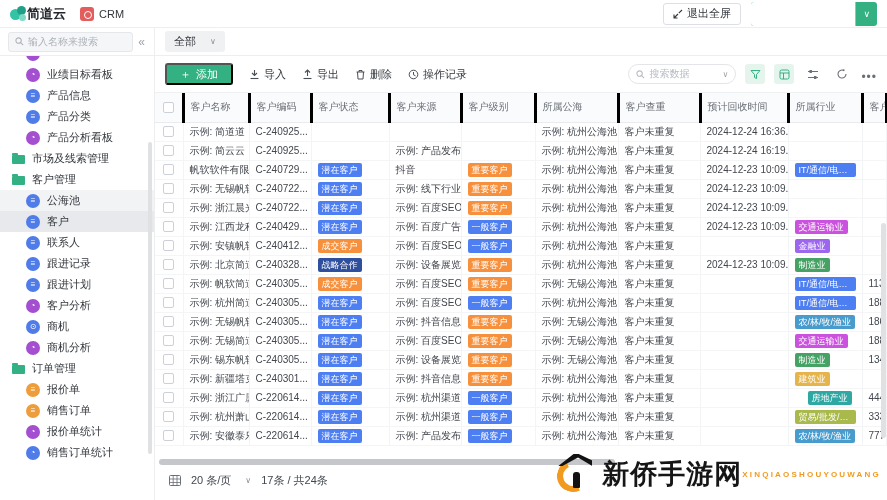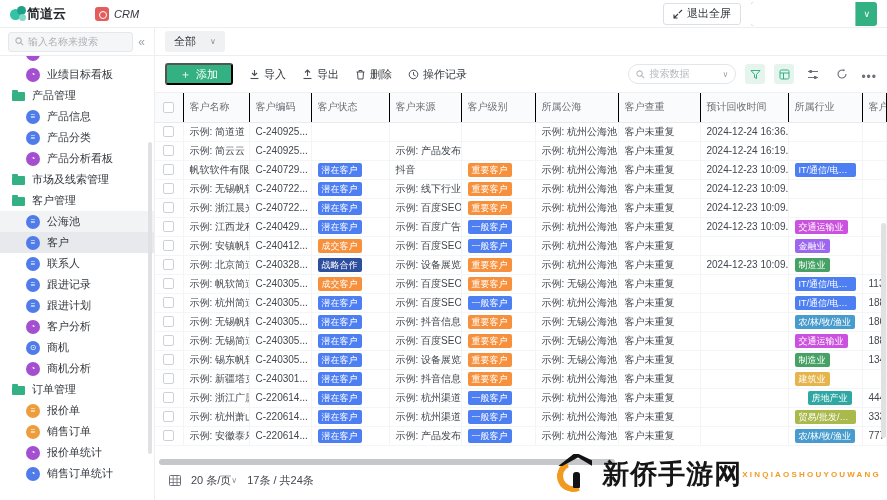--- a/index.html
+++ b/index.html
@@ -8,21 +8,21 @@
   .app { width:887px; height:500px; display:flex; flex-direction:column; position:relative; overflow:hidden; }
 
   
   .topbar { height:28px; flex:0 0 28px; display:flex; align-items:center; padding:0 10px; border-bottom:1px solid #EDEEF0; background:#fff; }
   .logo-mark { width:17px; height:15px; position:relative; }
   .logo-mark i { position:absolute; border-radius:50%; }
   .logo-mark .c1 { width:11px; height:11px; background:#35C3A5; left:0; top:3px; }
   .logo-mark .c2 { width:9px; height:9px; background:#1FA188; left:7px; top:0; }
   .logo-mark .c3 { width:7px; height:7px; background:#7FD9C4; left:9px; top:8px; }
   .brand-name { font-size:13px; font-weight:bold; color:#22262B; margin-left:0; }
-  .crm-chip { display:flex; align-items:center; margin-left:29px;font-style:italic; }
+  .crm-chip { display:flex; align-items:center; margin-left:14px; }
   .crm-ic { width:14px; height:14px; background:#E35D5D; border-radius:3px; position:relative; }
   .crm-ic::after { content:''; position:absolute; left:4px; top:4px; width:6px; height:6px; border:1.5px solid #fff; border-radius:50%; }
   .crm-label { font-size:11px; color:#33373C; margin-left:5px; }
   .topbar-right { margin-left:auto; display:flex; align-items:center; gap:10px;padding-left:27px; }
   .btn-exit { height:22px; display:flex; align-items:center; gap:4px; border:1px solid #DCDFE6; border-radius:3px; padding:0 9px; font-size:11px; color:#33373C; background:#fff; cursor:pointer; }
   .btn-install { height:24px; display:flex; align-items:stretch; background:#34B182; border-radius:3px; color:#fff; font-size:11px; overflow:hidden; cursor:pointer; }
   .btn-install .main { display:flex; align-items:center; padding:0 10px; }
   .btn-install .caret { display:flex; align-items:center; padding:0 7px; border-left:1px solid rgba(255,255,255,.4); font-size:9px; }
 
   
@@ -62,21 +62,21 @@
   .toolbar-right { margin-left:auto; display:flex; align-items:flex-end; gap:9px; }
   .grid-search { width:108px; height:20px; display:flex; align-items:center; gap:4px; border:1px solid #E3E5E8; border-radius:10px; padding:0 7px; font-size:10px; color:#B6BBC1; }
   .grid-search .ph { flex:1; white-space:nowrap; overflow:hidden; }
   .icon-chip { width:20px; height:20px; display:flex; align-items:center; justify-content:center; border-radius:3px; cursor:pointer; }
   .icon-chip.green { background:#E6F4EE; }
   .more-dots { color:#6B7077; font-size:12px; letter-spacing:1px; cursor:pointer; }
 
   
   .table-area { flex:1; min-height:0; position:relative; overflow:hidden; border-top:1px solid #EFF0F2; }
   table.grid { width:731px; table-layout:fixed; border-collapse:collapse; }
-  .grid th { height:29px; background:#FAFBFC; font-weight:normal; font-size:10px; color:#6B7077; text-align:left; padding:0 6px; border-bottom:1px solid #E9EBEE; border-right:1px solid #000000; white-space:nowrap; overflow:hidden; }
+  .grid th { height:29px; background:#FAFBFC; font-weight:normal; font-size:10px; color:#6B7077; text-align:left; padding:0 6px; border-bottom:1px solid #E9EBEE; border-right:3px solid #000000; white-space:nowrap; overflow:hidden; }
   .grid td { height:19px; font-size:10px; color:#42474E; padding:0 6px; border-bottom:1px solid #F4F5F6; border-right:1px solid #F3F4F6; white-space:nowrap; overflow:hidden; }
   .grid .col-check { text-align:center; padding:0; }
   .checkbox { display:inline-block; width:11px; height:11px; border:1px solid #CDD0D6; border-radius:2px; background:#fff; vertical-align:middle; cursor:pointer; }
   .badge { display:inline-block; padding:0 4px; height:14px; line-height:14px; border-radius:2px; color:#fff; font-size:9px; max-width:100%; overflow:hidden; text-overflow:ellipsis; vertical-align:middle; }
   .badge.blue { background:#4D7EF2; }
   .badge.orange { background:#F7903C; }
   .badge.navy { background:#2E4E9E; }
   .badge.magenta { background:#CB52DE; }
   .badge.violet { background:#9C66EF; }
   .badge.green { background:#45A164; }
@@ -84,21 +84,21 @@
   .badge.teal { background:#2FA8A4;margin-left:13px; }
   .badge.olive { background:#A9B94C; }
   .badge.amber { background:#E5B44A; }
   .v-scrollbar { position:absolute; right:1px; top:130px; width:5px; height:215px; background:#DFE1E3; border-radius:3px; }
 
   
   .grid-footer { flex:0 0 44px; position:relative; padding-top:3px; }
   .hscroll-track { height:6px; margin:0 4px; border-radius:3px; position:relative; }
   .hscroll-thumb { position:absolute; left:0; top:0; height:6px; width:63%; background:#C5C7CB; border-radius:3px; }
   .footer-controls { display:flex; align-items:center; gap:10px; padding:8px 14px 0; font-size:11px; color:#42474E; }
-  .page-size { display:flex; align-items:center; cursor:pointer; }
+  .page-size { display:flex; align-items:center; gap:14px; cursor:pointer; }
   .page-size .caret { font-size:8px; color:#8B9097; }
 
   
   .watermark { position:absolute; right:0; bottom:0; display:flex; align-items:center; gap:4px; padding:4px 6px; z-index:30; }
   .wm-logo { width:44px; height:44px; position:relative; flex:0 0 44px; }
   .wm-arc { position:absolute; left:3px; top:8px; width:32px; height:32px; border-radius:50%; border:6px solid #F29A1F; border-top-color:transparent; border-right-color:transparent; transform:rotate(20deg); }
   .wm-roof { position:absolute; left:4px; top:2px; width:34px; height:12px; background:#121212; clip-path:polygon(0 100%, 45% 0, 60% 0, 100% 55%, 100% 100%, 58% 30%, 12% 100%); }
   .wm-door { position:absolute; left:19px; top:20px; width:7px; height:16px; background:#121212; border-radius:3px 3px 1px 1px; }
   .wm-text { display:flex; align-items:center; line-height:1; }
   .wm-title { font-size:27px; font-weight:900; color:#161616; letter-spacing:1px; white-space:nowrap; }
@@ -155,24 +155,20 @@
 
     <aside class="sidebar">
       <div class="sb-list" id="sidebar-list">
           <div class="sb-item">
             <span class="sb-ic circle purple">◔</span>
             <span class="sb-label"></span>
           </div>
           <div class="sb-item">
             <span class="sb-ic circle purple">◔</span>
             <span class="sb-label">业绩目标看板</span>
-          </div>
-          <div class="sb-item group">
-            <span class="sb-ic folder"></span>
-            <span class="sb-label">产品管理</span>
           </div>
           <div class="sb-item">
             <span class="sb-ic circle blue">≡</span>
             <span class="sb-label">产品信息</span>
           </div>
           <div class="sb-item">
             <span class="sb-ic circle blue">≡</span>
             <span class="sb-label">产品分类</span>
           </div>
           <div class="sb-item">

